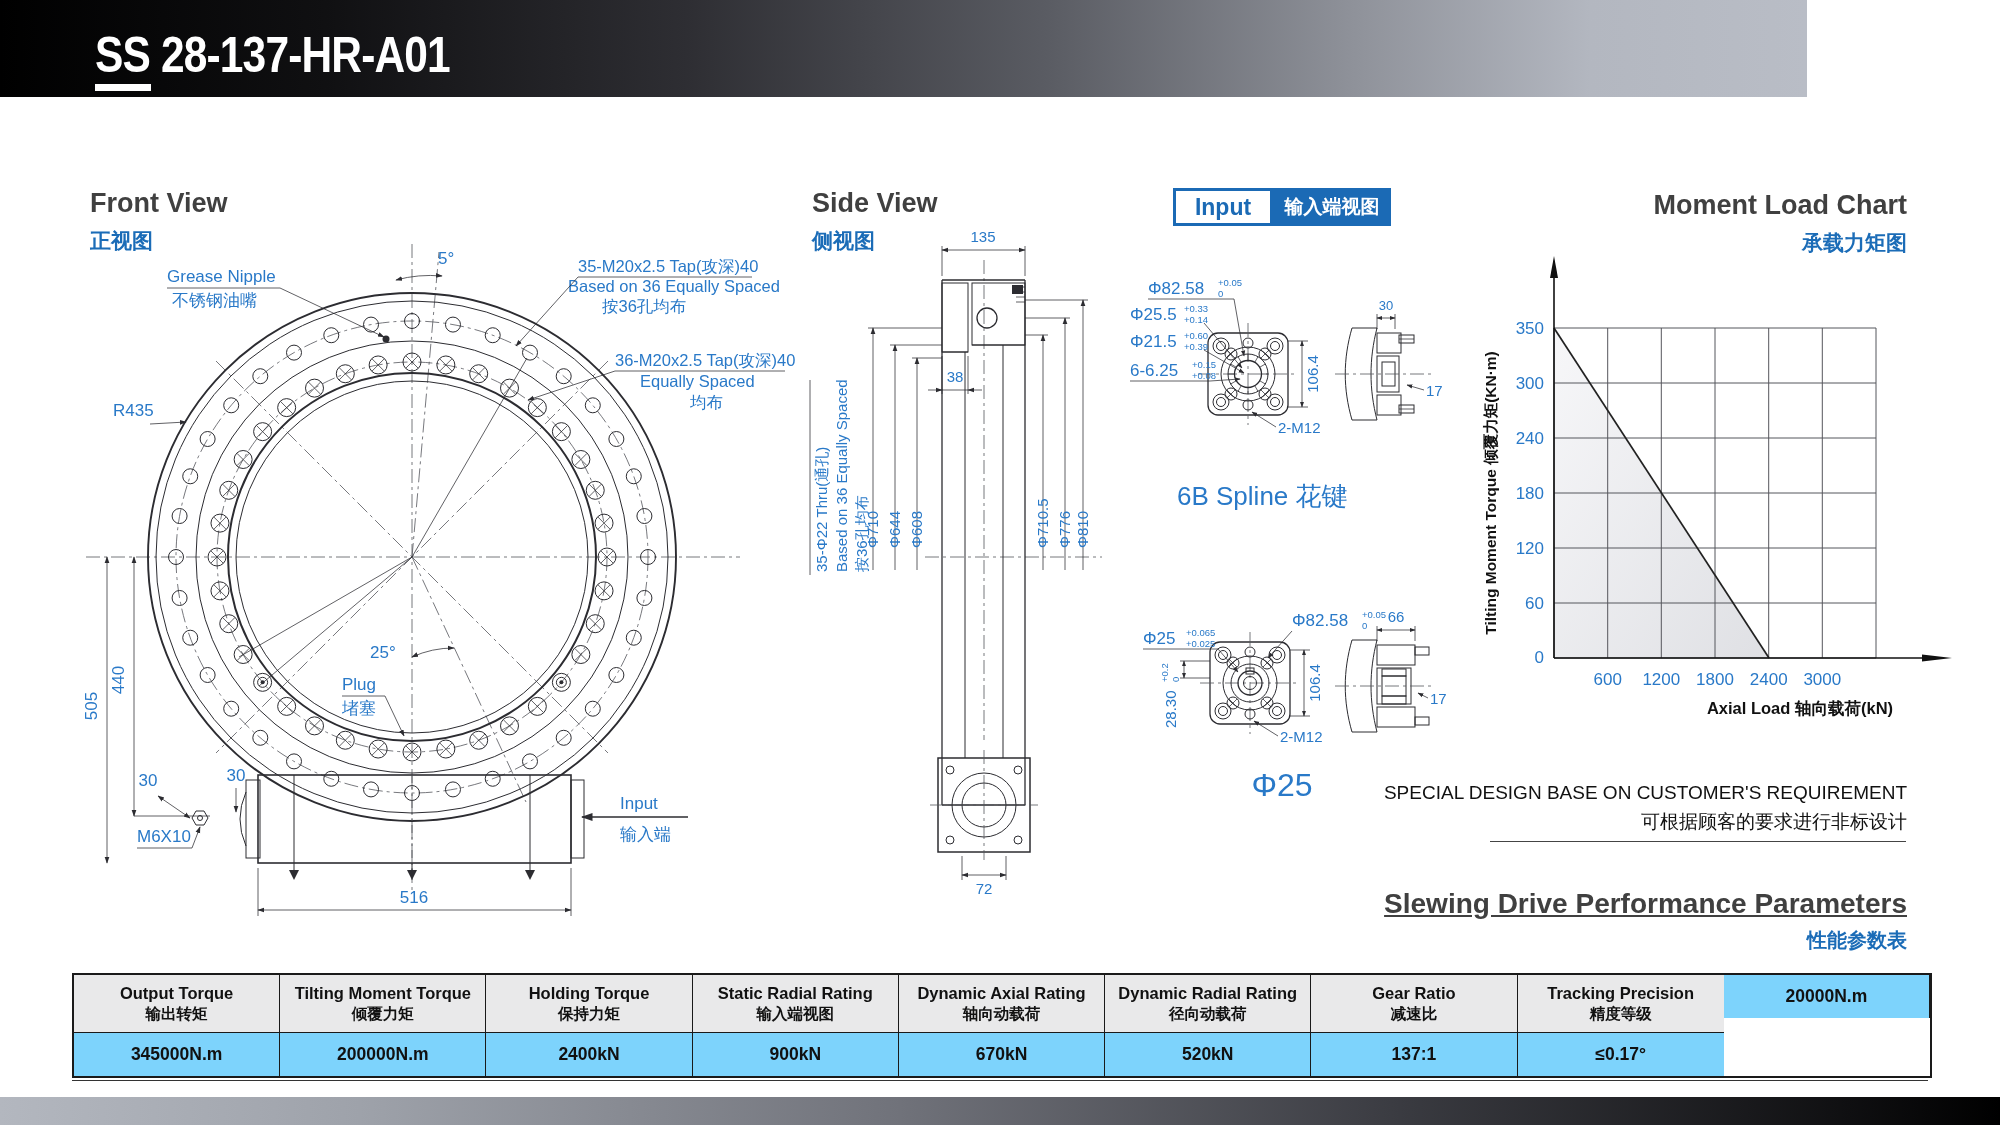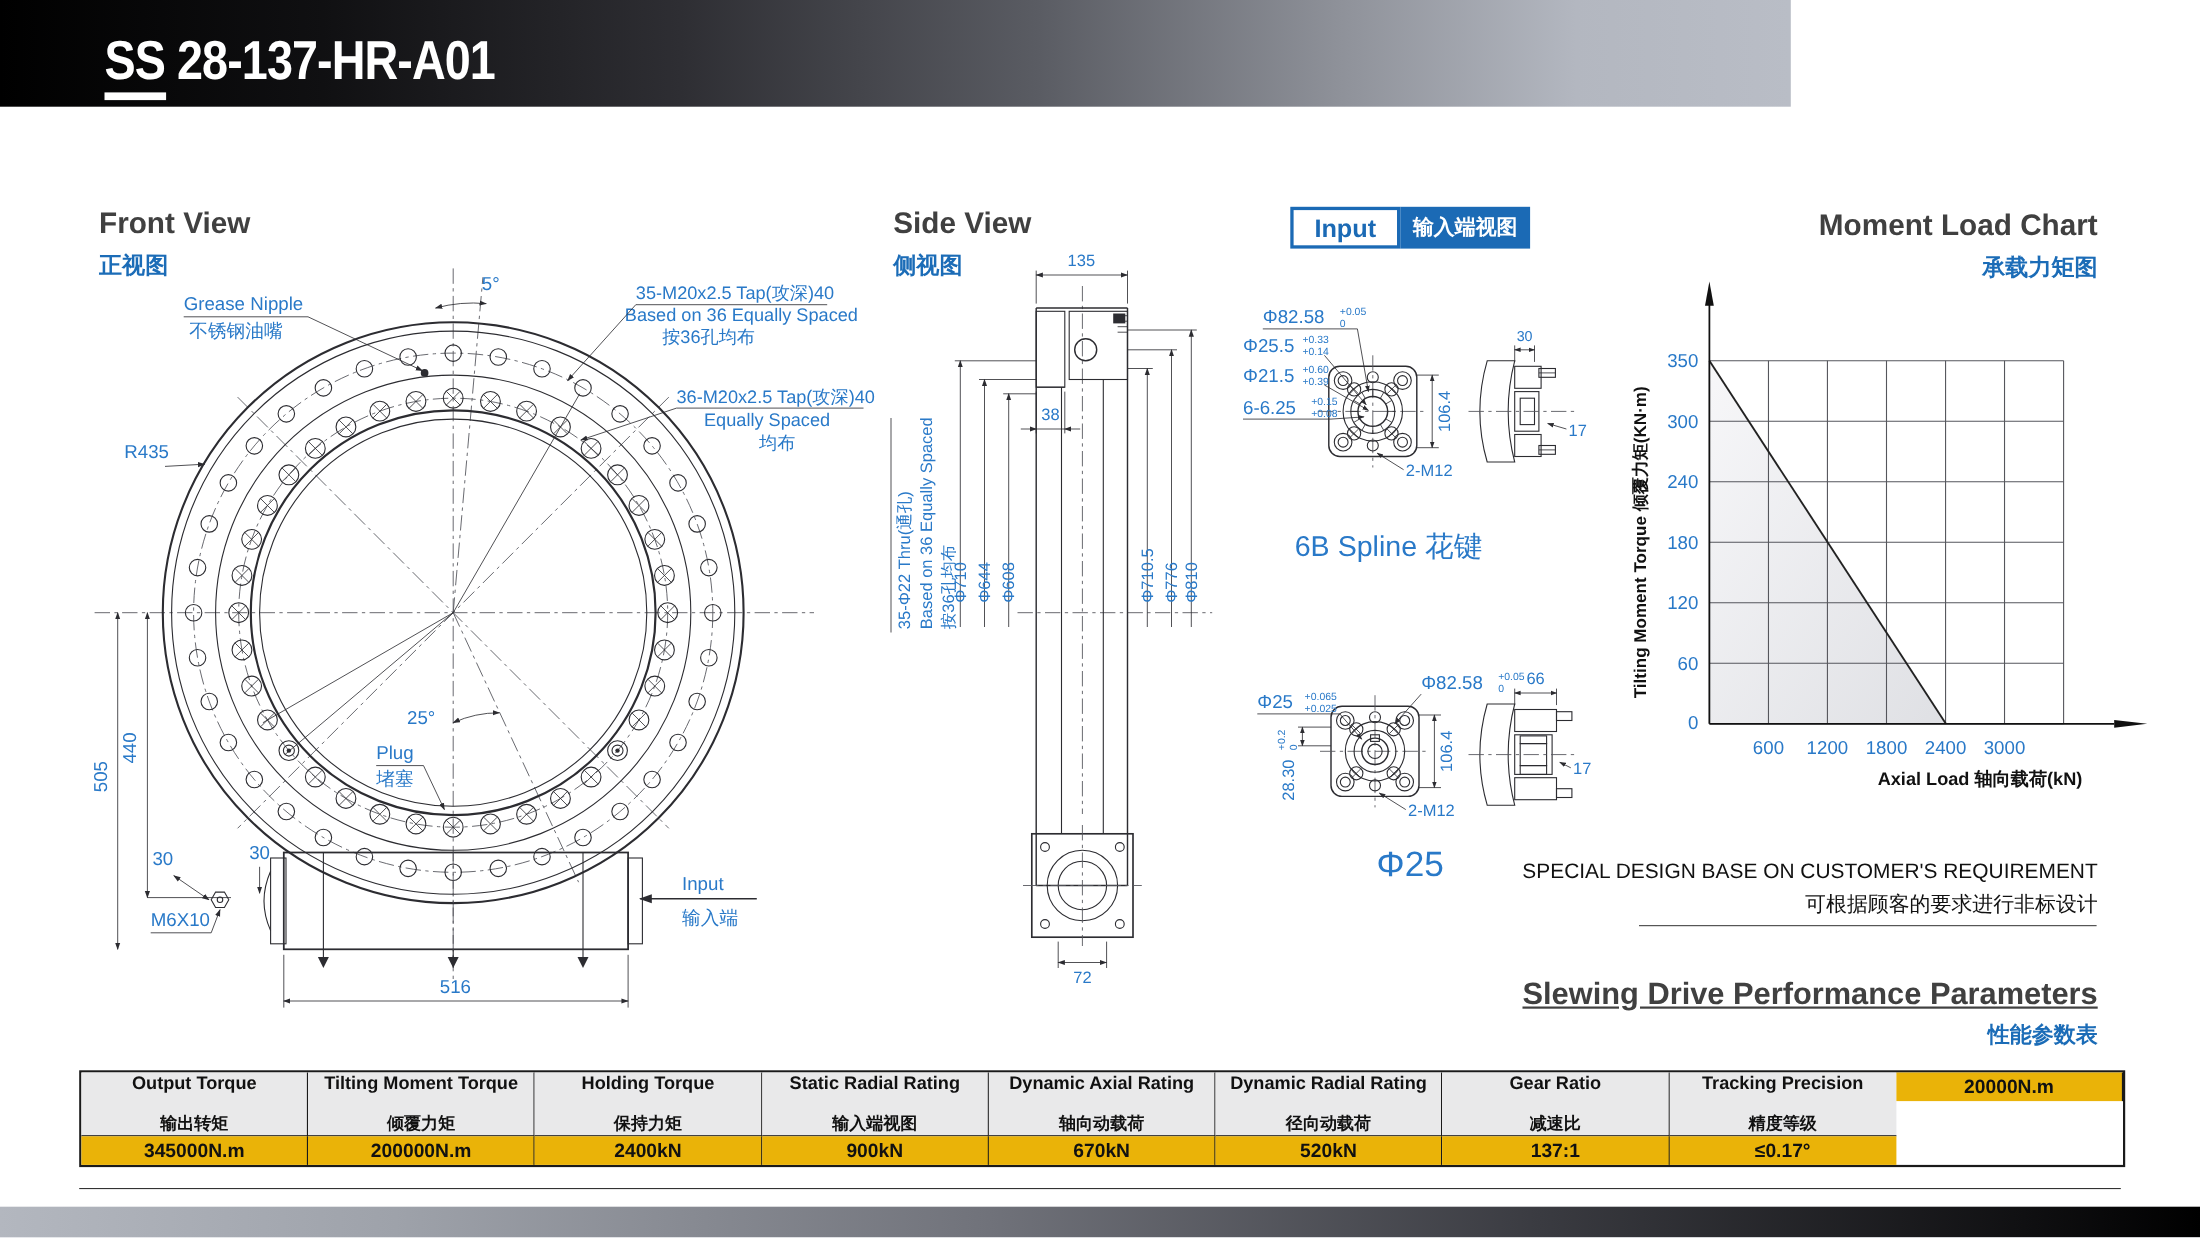--- a/index.html
+++ b/index.html
@@ -1,19 +1,19 @@
 <!DOCTYPE html>
 <html><head>
 <meta charset="utf-8">
 <style>
   html,body{margin:0;padding:0;background:#dfe1e5;}
   .page{position:relative;width:2000px;height:1125px;background:#ffffff;overflow:hidden;
         font-family:"Liberation Sans", sans-serif;color:#111;}
   
-  .hdr{position:absolute;left:0;top:0;width:1628px;height:97px;
+  .hdr{position:absolute;left:0;top:0;width:1807px;height:97px;
        background:linear-gradient(90deg,#000 0%,#101012 18%,#2e2e33 38%,#5a5c63 58%,#8f929a 75%,#b3b7c0 88%,#b9bdc6 100%);}
   .hdr-title{position:absolute;left:95px;top:26px;color:#fff;font-size:50px;font-weight:700;
              letter-spacing:-1px;white-space:nowrap;transform:scaleX(.85);transform-origin:left center;}
   .hdr-underline{position:absolute;left:95px;top:84px;width:56px;height:7px;background:#fff;}
   
   .sec-title{position:absolute;font-size:27px;font-weight:700;color:#404040;white-space:nowrap;}
   .sec-sub{position:absolute;font-size:21px;font-weight:700;color:#1b6cb7;white-space:nowrap;}
   .right-al{text-align:left;}
   
   .badge{position:absolute;left:1173px;top:188px;display:flex;height:38px;}
@@ -21,24 +21,24 @@
                font-size:23px;font-weight:700;width:100px;display:flex;align-items:center;justify-content:center;}
   .badge .b-cn{background:#1b6ab5;color:#fff;font-size:19px;font-weight:700;width:118px;
                display:flex;align-items:center;justify-content:center;}
   
   .note{position:absolute;right:93px;font-size:19px;color:#111;white-space:nowrap;}
   .hrline{position:absolute;left:1490px;top:841px;width:416px;border-top:1.5px solid #444;}
   
   .ptable{position:absolute;left:72px;top:973px;width:1856px;border:2.2px solid #1a1a1a;
           display:grid;grid-template-columns:repeat(9,1fr);}
   .ptable .hc{background:#e9e9ea;border-right:1.2px solid #1a1a1a;border-bottom:1.4px solid #1a1a1a;
-              height:57px;display:flex;flex-direction:column;align-items:center;justify-content:space-between;line-height:1.3;}
+              height:57px;display:flex;flex-direction:column;align-items:center;justify-content:center;line-height:1.3;}
   .ptable .hc .en{font-size:16.5px;font-weight:700;}
   .ptable .hc .cn{font-size:15.5px;font-weight:700;}
-  .ptable .vc{background:#eab308;border-right:1.2px solid #1a1a1a;height:26px;display:flex;
+  .ptable .vc{background:#7dd3fc;border-right:1.2px solid #1a1a1a;height:43px;display:flex;
               align-items:center;justify-content:center;font-size:17.5px;font-weight:700;}
   .ptable .last{border-right:none;}
   .tbl-underrule{position:absolute;left:72px;top:1080px;width:1856px;border-top:1.2px solid #333;}
   
   .ftr{position:absolute;left:0;top:1097px;width:2000px;height:28px;
        background:linear-gradient(90deg,#b3b7bf 0%,#9ea2aa 18%,#70727a 45%,#3a3b41 70%,#101012 92%,#000 100%);}
   
   svg{position:absolute;overflow:visible;}
   svg text{font-family:"Liberation Sans", sans-serif;}
   .ln{stroke:#2c2c31;fill:none;stroke-width:1.3px;}

